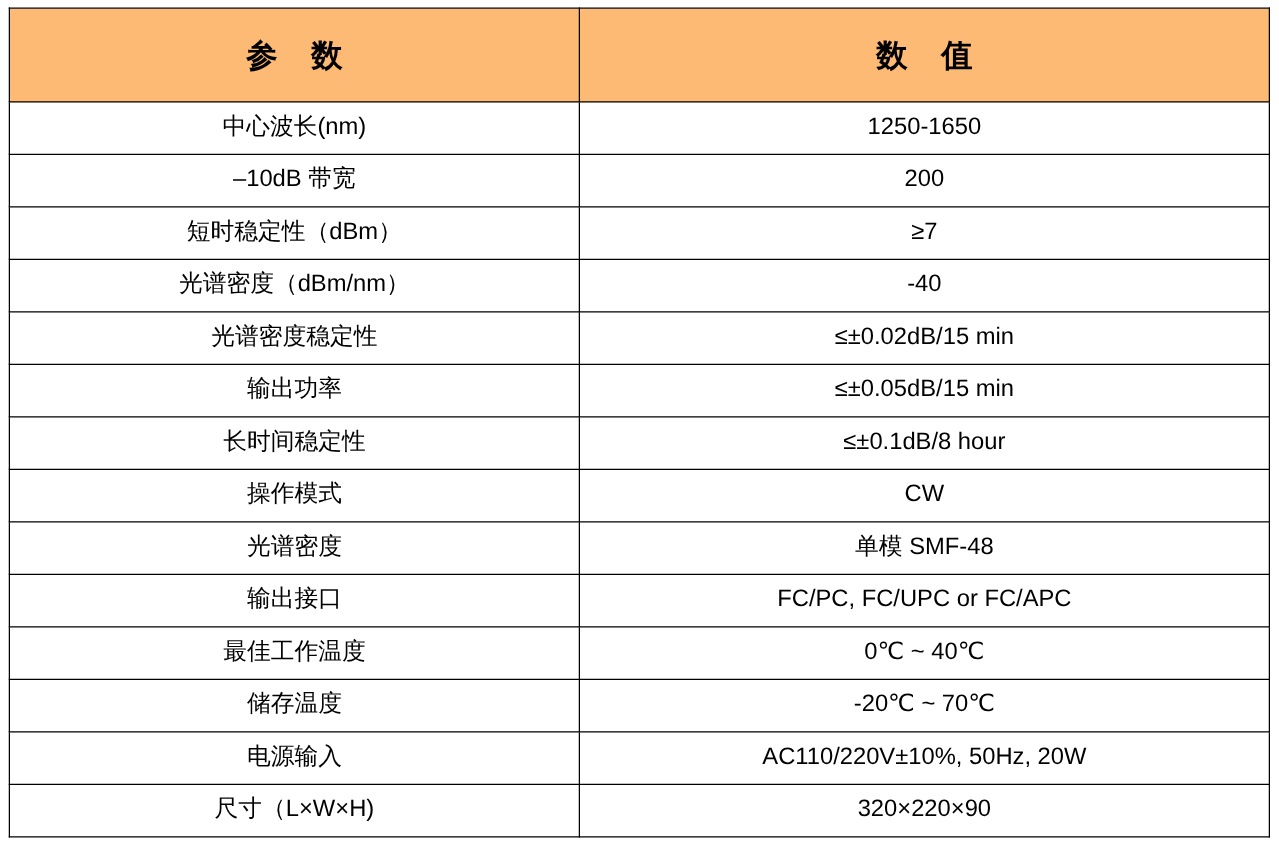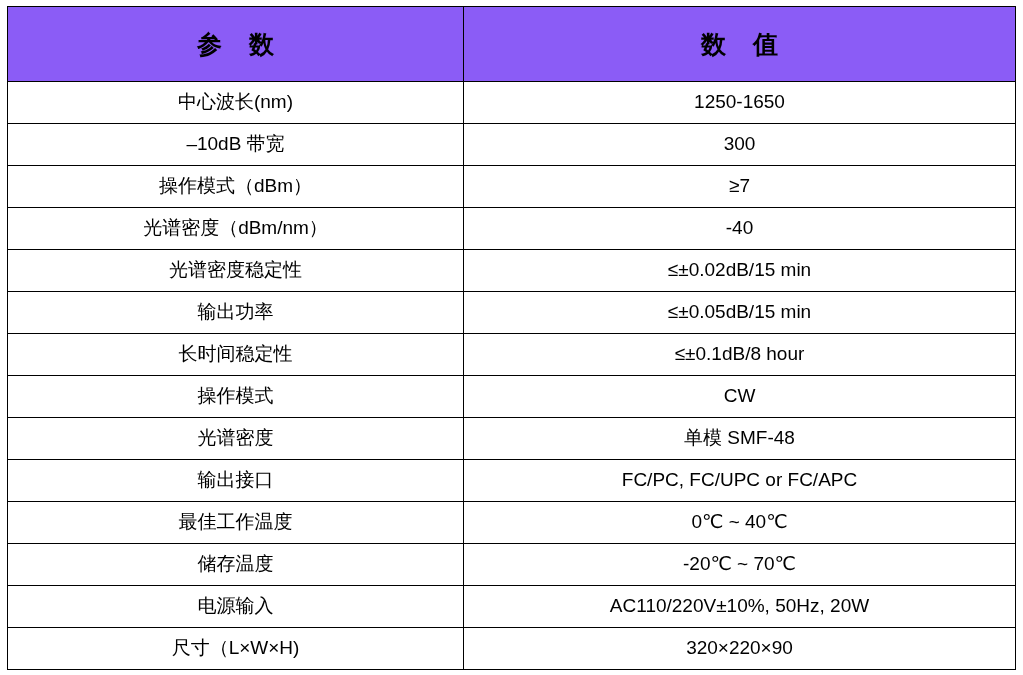--- a/index.html
+++ b/index.html
@@ -30,21 +30,21 @@
   table.spec td, table.spec th {
     border: 1px solid #000000;
     text-align: center;
     vertical-align: middle;
     padding: 0;
   }
   col.param { width: 456px; }
   col.value { width: 552px; }
 
   thead th {
-    background: #8b5cf6;
+    background: #fdba74;
     color: #000000;
     font-weight: bold;
     font-size: 25px;
     height: 74px;
     letter-spacing: 10px;
     text-indent: 10px;
   }
   tbody td {
     height: 41px;
     font-size: 19px;
@@ -74,24 +74,24 @@
         <th>数  值</th>
       </tr>
     </thead>
     <tbody>
       <tr>
         <td class="param-cell">中心波长(nm)</td>
         <td class="value-cell">1250-1650</td>
       </tr>
       <tr>
         <td class="param-cell">–10dB 带宽</td>
-        <td class="value-cell">300</td>
+        <td class="value-cell">200</td>
       </tr>
       <tr>
-        <td class="param-cell">操作模式（dBm）</td>
+        <td class="param-cell">短时稳定性（dBm）</td>
         <td class="value-cell">≥7</td>
       </tr>
       <tr>
         <td class="param-cell">光谱密度（dBm/nm）</td>
         <td class="value-cell">-40</td>
       </tr>
       <tr>
         <td class="param-cell">光谱密度稳定性</td>
         <td class="value-cell">≤±0.02dB/15 min</td>
       </tr>

